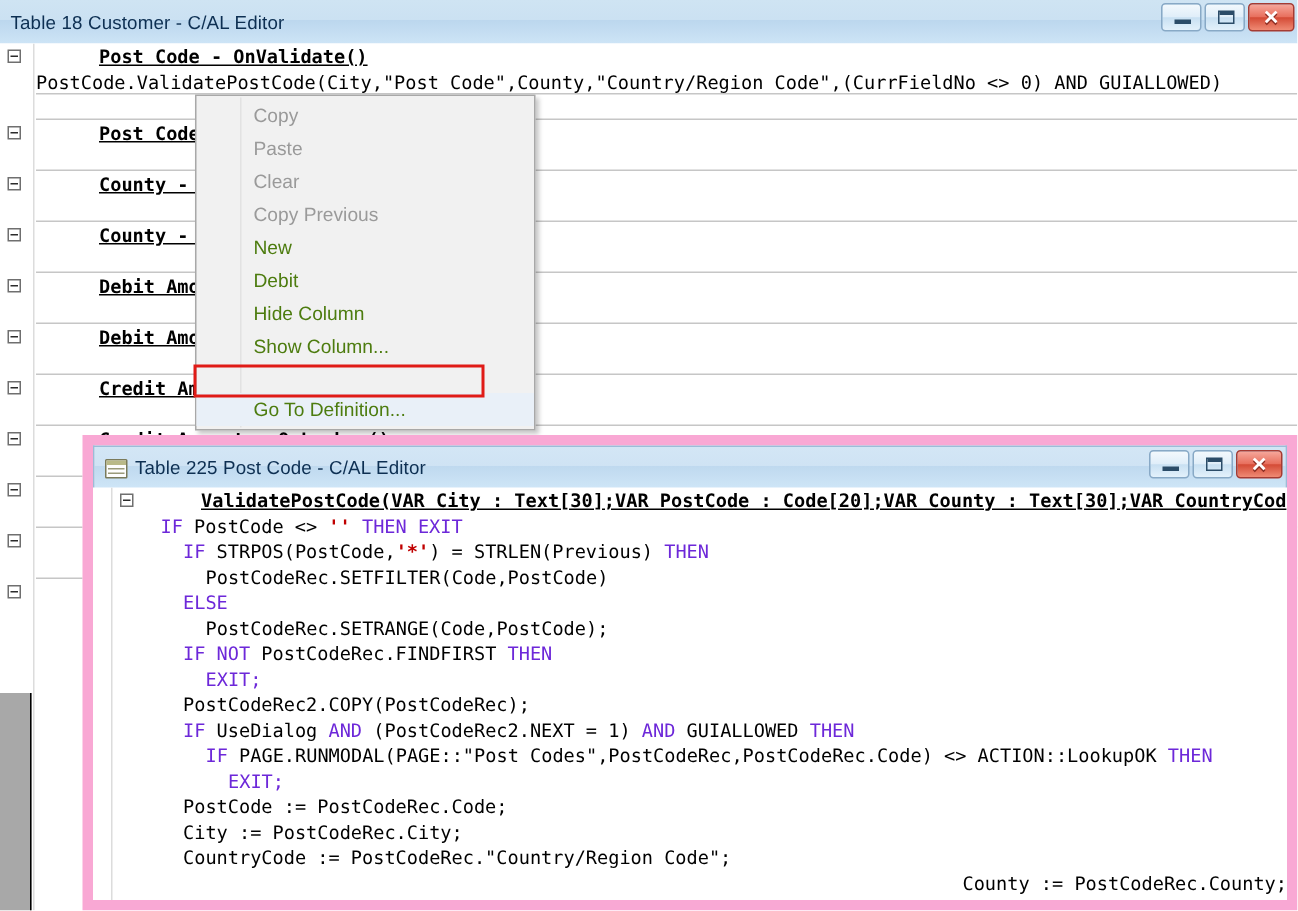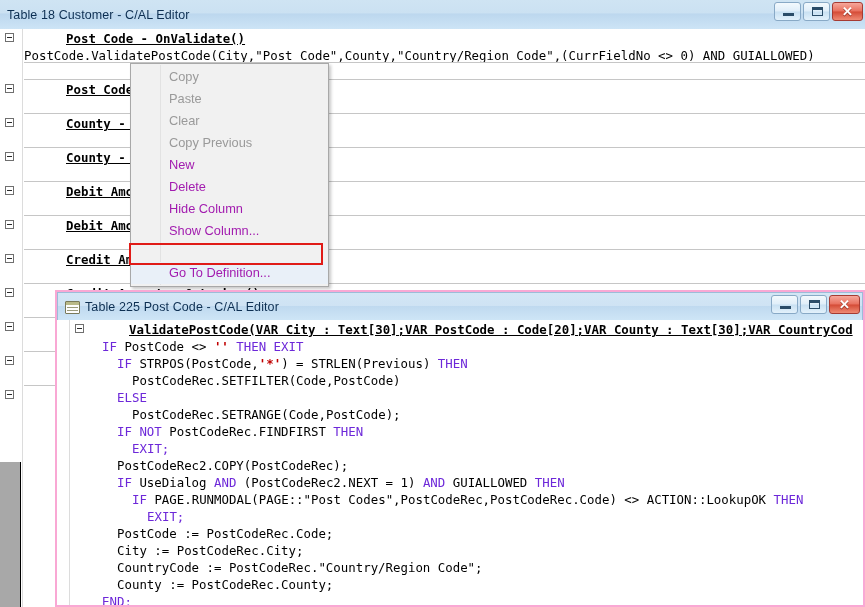--- a/index.html
+++ b/index.html
@@ -101,21 +101,21 @@
     background:#f1f1f1;border:1px solid #a8a8a8;
     box-shadow:2px 2px 3px rgba(0,0,0,.22);
     padding:2px 0 2px 0;
   }
   .ctx-gutter{
     position:absolute;left:1px;top:1px;bottom:1px;width:28px;
     background:#f1f1f1;border-right:1px solid #e2e2e2;
   }
   .ctxitem{
     position:relative;height:22px;line-height:22px;
-    padding-left:38px;font-size:12.8px;color:#a21caf;white-space:nowrap;
+    padding-left:38px;font-size:12.8px;color:#4d7c0f;white-space:nowrap;
   }
   .ctxitem.disabled{color:#9a9a9a;}
   .ctxitem.selected{
     background:#e9f0f8;
     margin-top:20px;
   }
 
   .redbox{
     position:absolute;box-sizing:border-box;border:2px solid #e01b17;
     pointer-events:none;
@@ -168,37 +168,37 @@
           <div class="crow"><span class="ctext"></span><span class="sep"></span></div>
           <div class="crow hdr"><span class="boxbtn"></span><span class="ctext">Debit Amount (LCY) - OnLookup()</span></div>
           <div class="crow"><span class="ctext"></span><span class="sep"></span></div>
           <div class="crow hdr"><span class="boxbtn"></span><span class="ctext">Credit Amount (LCY) - OnValidate()</span></div>
         </div>
     </div>
   </div>
 
   <div class="greyblk" style="left:0;top:462px;width:20px;height:145px;"></div>
 
-  <div class="ctxmenu" id="ctxmenu" style="left:130px;top:63px;width:199px;">
+  <div class="ctxmenu" id="ctxmenu" style="left:130px;top:63px;width:227px;">
     <div class="ctx-gutter"></div>
     <div id="ctxitems" style="position:relative;">
         <div class="ctxitem disabled">Copy</div>
         <div class="ctxitem disabled">Paste</div>
         <div class="ctxitem disabled">Clear</div>
         <div class="ctxitem disabled">Copy Previous</div>
         <div class="ctxitem">New</div>
-        <div class="ctxitem">Delete</div>
+        <div class="ctxitem">Debit</div>
         <div class="ctxitem">Hide Column</div>
         <div class="ctxitem">Show Column...</div>
         <div class="ctxitem selected">Go To Definition...</div>
       </div>
   </div>
   <div class="redbox" style="left:129px;top:243px;width:194px;height:22px;"></div>
 
-  <div class="win win2" id="win2" style="left:55px;top:290px;width:810px;height:317px;border:2px solid #f9a8d4;background:#fff;">
+  <div class="win win2" id="win2" style="left:55px;top:290px;width:810px;height:317px;border:7px solid #f9a8d4;background:#fff;">
     <div class="titlebar">
       <span class="title-icon"></span>
       <span class="title-text">Table 225 Post Code - C/AL Editor</span>
       <div class="wbtns">
         <div class="wbtn">
             <span class="gl-min"></span>
           </div>
         <div class="wbtn">
             <span class="gl-max"></span>
           </div>
@@ -218,19 +218,19 @@
           <div class="crow" style="padding-left: 75px;"><span class="ctext"><span>PostCodeRec.SETRANGE(Code,PostCode);</span></span></div>
           <div class="crow" style="padding-left: 60px;"><span class="ctext"><span class="kw">IF NOT</span><span> PostCodeRec.FINDFIRST </span><span class="kw">THEN</span></span></div>
           <div class="crow" style="padding-left: 75px;"><span class="ctext"><span class="kw">EXIT;</span></span></div>
           <div class="crow" style="padding-left: 60px;"><span class="ctext"><span>PostCodeRec2.COPY(PostCodeRec);</span></span></div>
           <div class="crow" style="padding-left: 60px;"><span class="ctext"><span class="kw">IF</span><span> UseDialog </span><span class="kw">AND</span><span> (PostCodeRec2.NEXT = 1) </span><span class="kw">AND</span><span> GUIALLOWED </span><span class="kw">THEN</span></span></div>
           <div class="crow" style="padding-left: 75px;"><span class="ctext"><span class="kw">IF</span><span> PAGE.RUNMODAL(PAGE::"Post Codes",PostCodeRec,PostCodeRec.Code) &lt;&gt; ACTION::LookupOK </span><span class="kw">THEN</span></span></div>
           <div class="crow" style="padding-left: 90px;"><span class="ctext"><span class="kw">EXIT;</span></span></div>
           <div class="crow" style="padding-left: 60px;"><span class="ctext"><span>PostCode := PostCodeRec.Code;</span></span></div>
           <div class="crow" style="padding-left: 60px;"><span class="ctext"><span>City := PostCodeRec.City;</span></span></div>
           <div class="crow" style="padding-left: 60px;"><span class="ctext"><span>CountryCode := PostCodeRec."Country/Region Code";</span></span></div>
-          <div class="crow" style="padding-left: 60px;"><span class="ctext"><span>County := PostCodeRec.County;</span></span></div>
+          <div class="crow" style="padding-left: 60px; text-align: right;"><span class="ctext"><span>County := PostCodeRec.County;</span></span></div>
           <div class="crow" style="padding-left: 45px;"><span class="ctext"><span class="kw">END;</span></span></div>
         </div>
     </div>
   </div>
 
 </div>
 
 </body></html>

